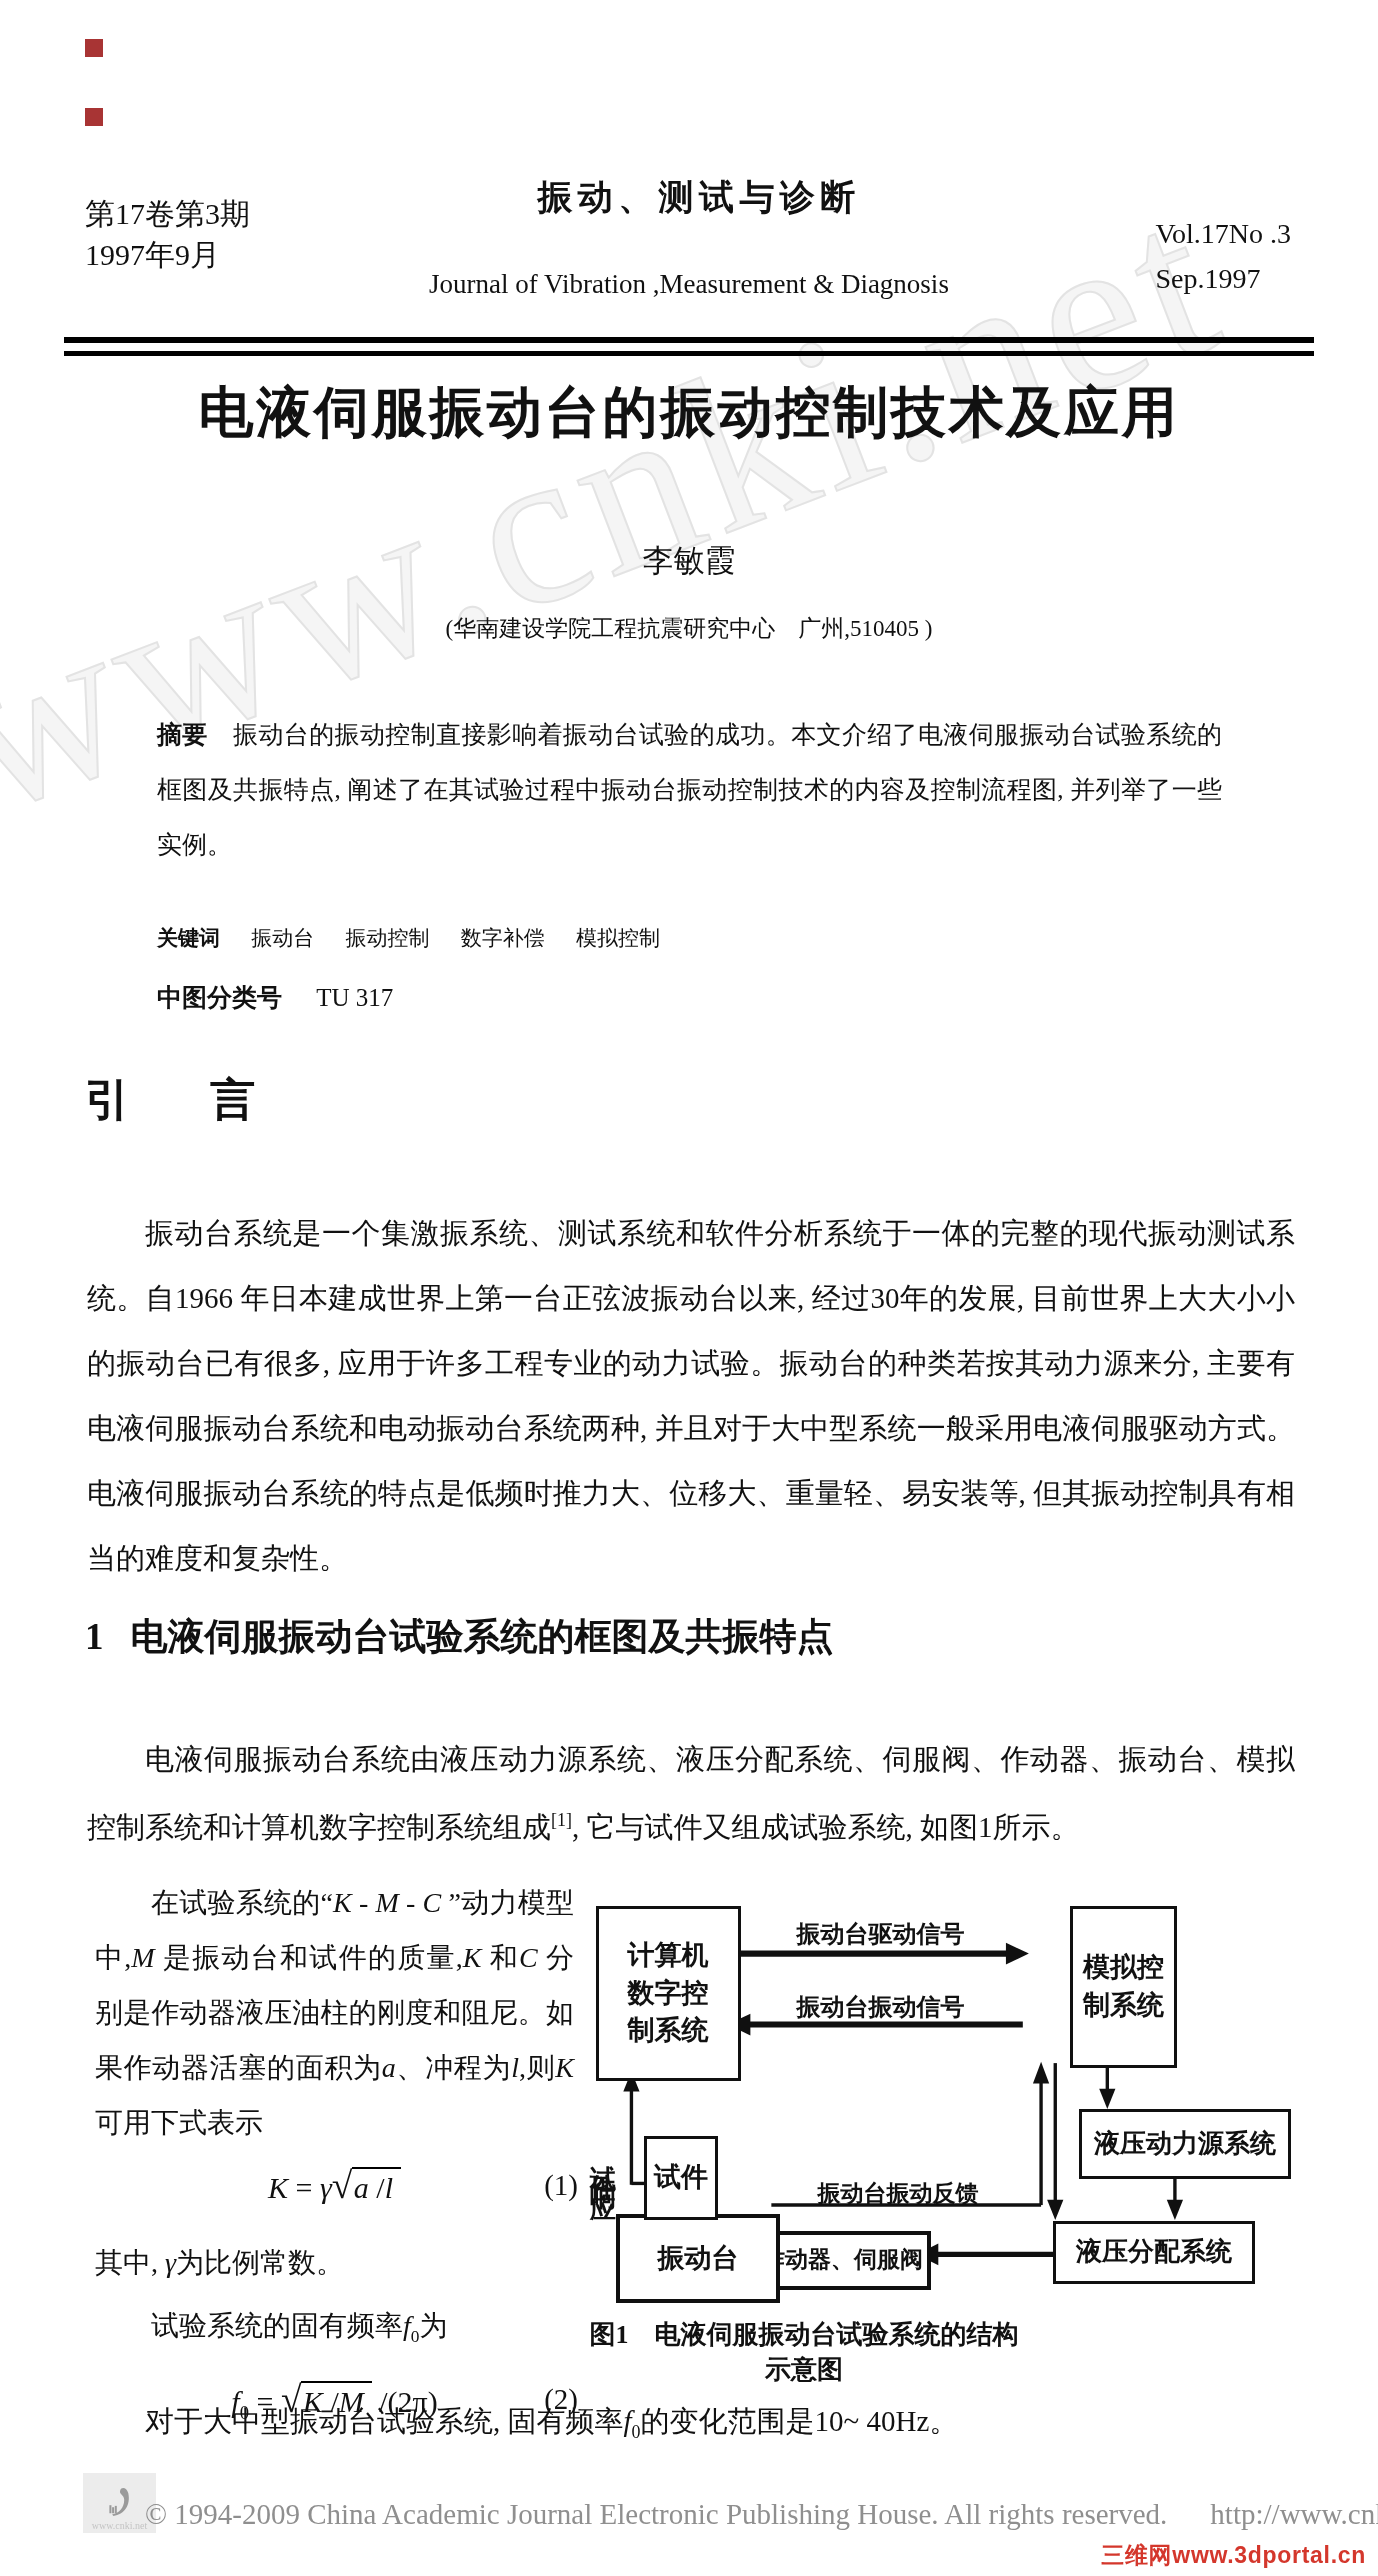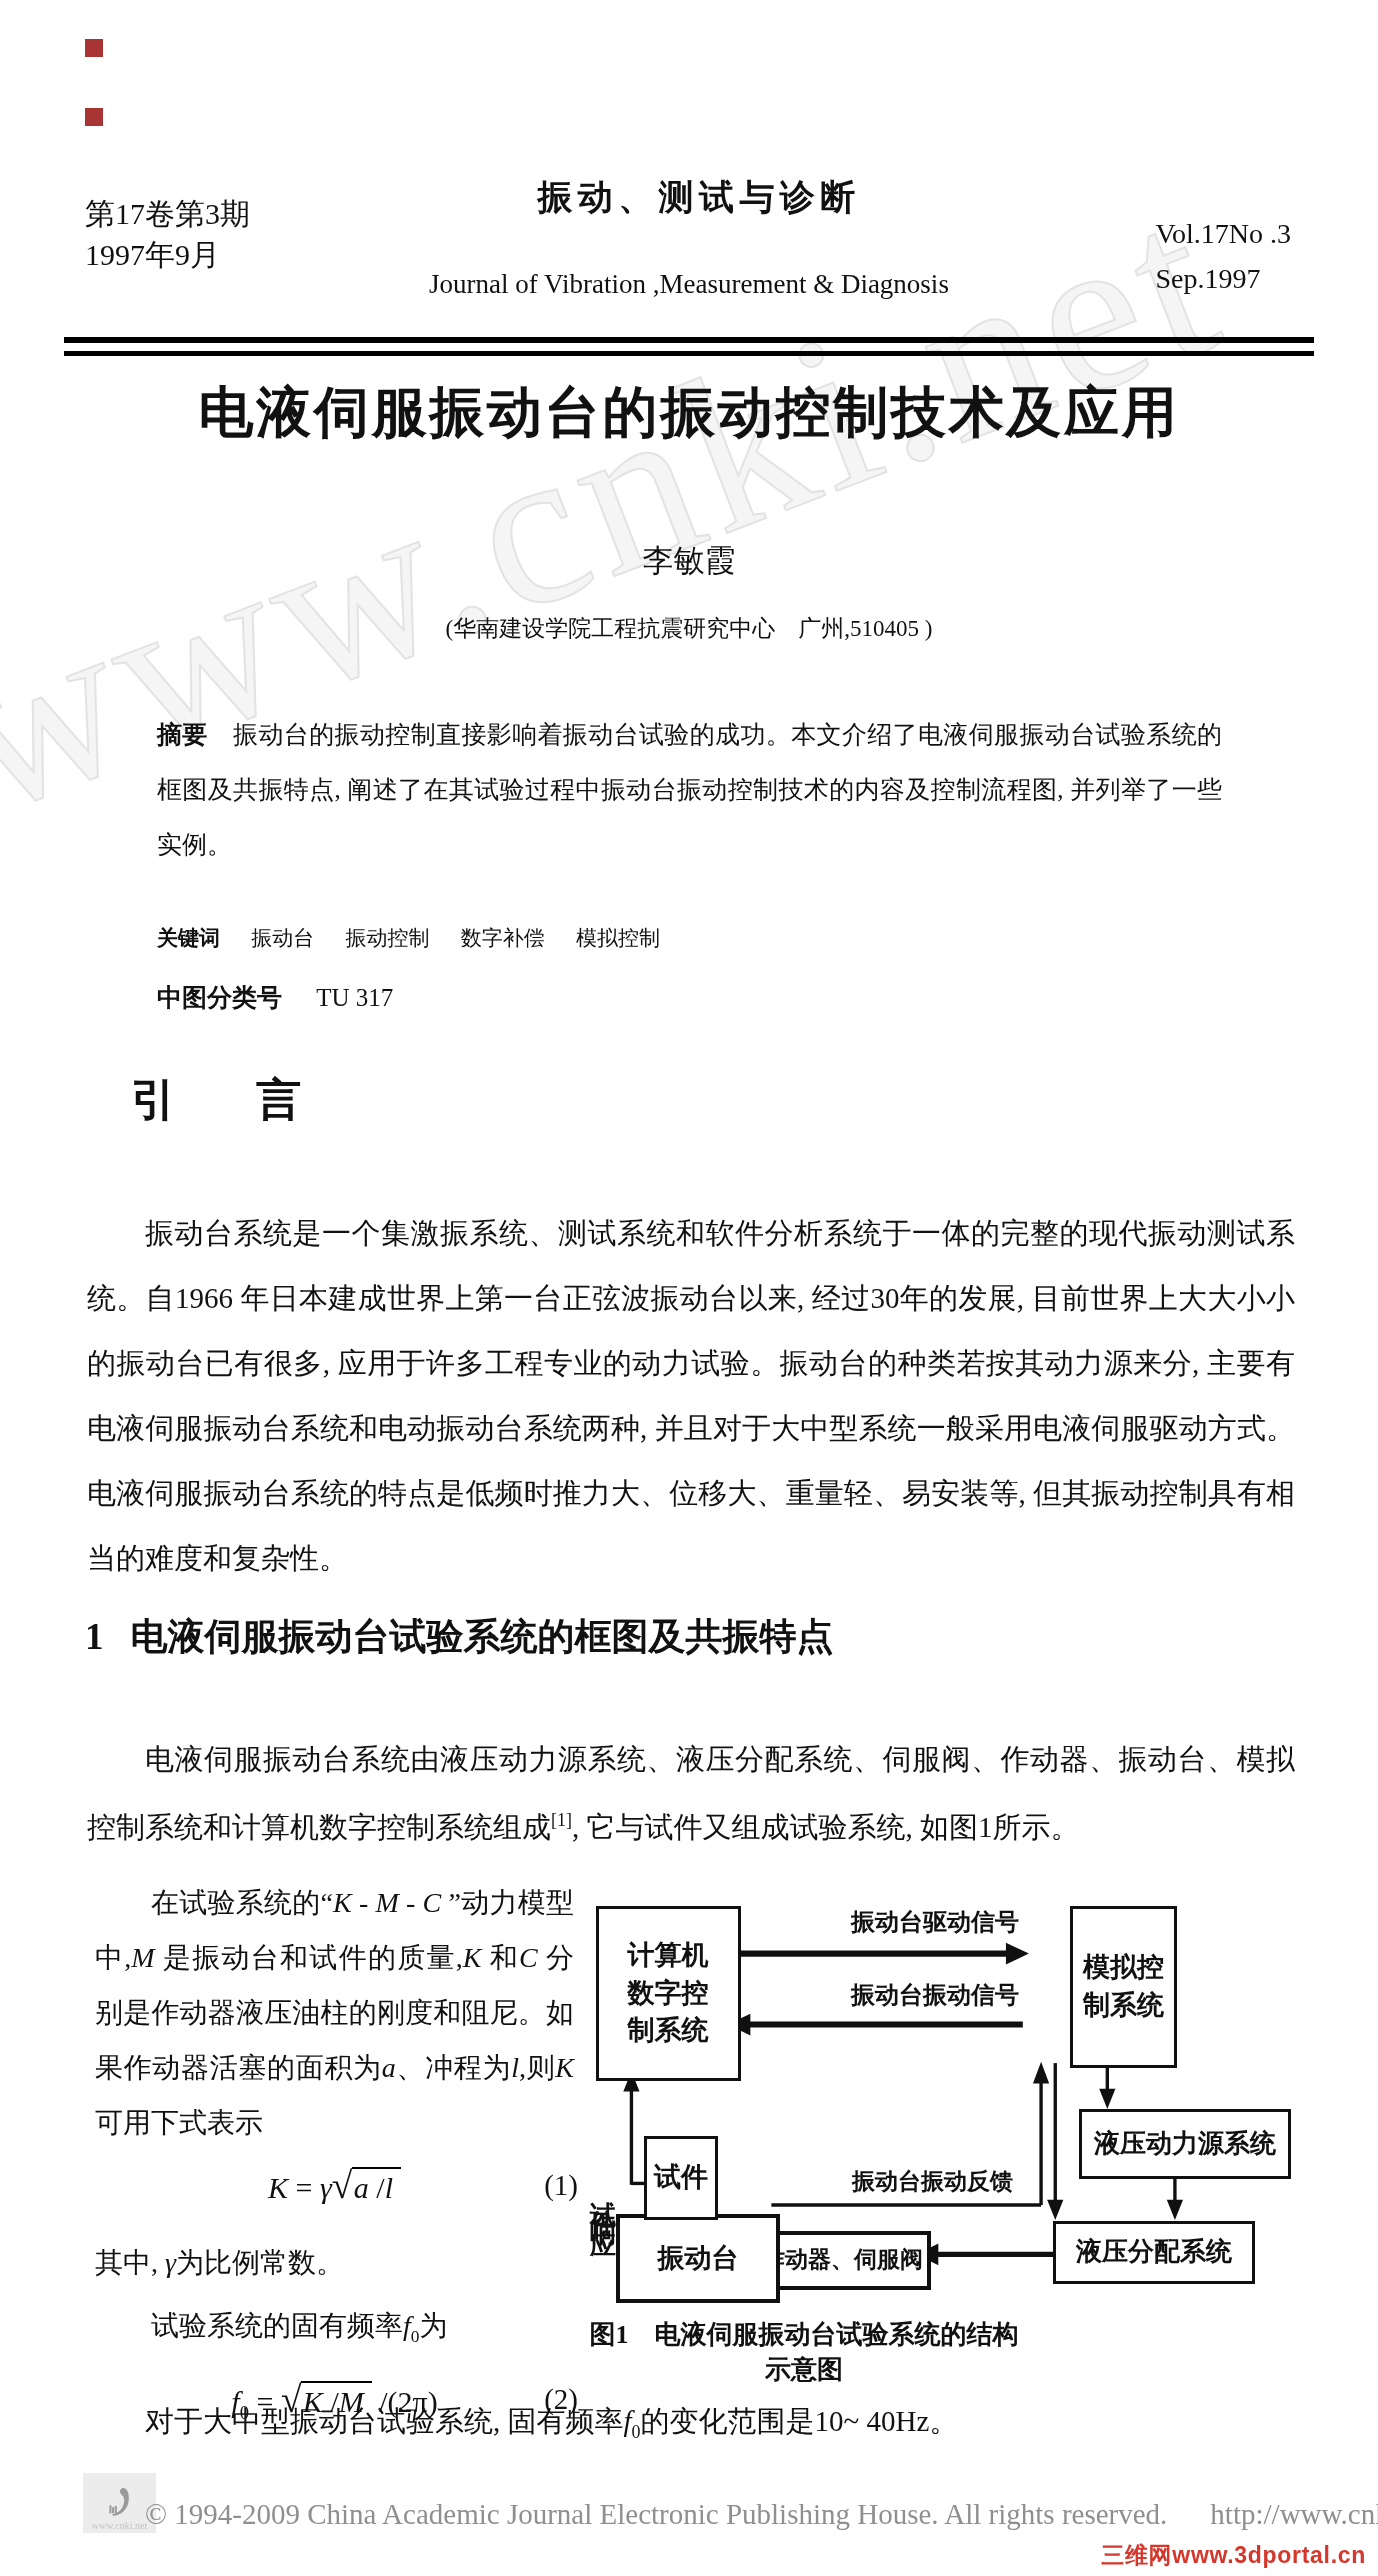--- a/index.html
+++ b/index.html
@@ -33,21 +33,21 @@
   .title{left:0;right:0;top:376px;font-size:55px;font-weight:800;letter-spacing:2.7px;font-family:Liberation Serif, serif;}
   .author{left:0;right:0;top:540px;font-size:31px;}
   .affil{left:0;right:0;top:613px;font-size:23px;}
   
   .abstract{left:157px;width:1065px;top:707px;font-size:25px;line-height:55px;}
   .kw{left:157px;top:924px;font-size:21px;}
   .kw .term{margin-right:26px;}
   .clc{left:157px;top:981px;font-size:25px;}
   .clc .val{margin-left:28px;font-family:"Liberation Serif",serif;}
   
-  .h-intro{left:85px;top:1070px;font-size:45px;font-weight:700;letter-spacing:17.6px;margin-left:46px;}
+  .h-intro{left:85px;top:1070px;font-size:45px;font-weight:700;letter-spacing:17.6px;}
   .p-intro{left:87px;width:1208px;top:1201px;font-size:29px;line-height:65px;text-indent:2em;}
   .h-one{left:85px;top:1612px;font-size:37px;font-weight:700;}
   .h-one .num{margin-right:27px;font-family:"Liberation Serif",serif;font-weight:600;}
   .p-one{left:87px;width:1208px;top:1729px;font-size:29px;line-height:61px;text-indent:2em;}
   sup{font-size:0.62em;}
   sub{font-size:0.62em;}
   
   .leftcol{left:87px;width:495px;top:1867px;font-size:28px;line-height:55px;}
   .leftcol p{margin:8px;}
   .leftcol .ind{text-indent:2em;}
@@ -62,21 +62,21 @@
   .dbox{position:absolute;border:3.4px solid #101010;background:#fff;display:flex;
         align-items:center;justify-content:center;text-align:center;
         font-weight:700;white-space:pre-line;line-height:1.4;}
   .box-computer{left:15.6px;top:20px;width:139px;height:169px;font-size:27px;}
   .box-analog{left:442px;top:20px;width:101px;height:156px;font-size:27px;margin-left:48px;}
   .box-hydpower{left:499px;top:223px;width:206px;height:64px;font-size:26px;}
   .box-hyddist{left:473px;top:335px;width:196px;height:57px;font-size:26px;}
   .box-actuator{left:174px;top:345px;width:169px;height:51px;font-size:23px;border-width:4.7px;}
   .box-shake{left:36px;top:328px;width:156px;height:81px;font-size:27px;border-width:4px;}
   .box-specimen{left:64px;top:250px;width:68px;height:78px;font-size:27px;}
-  .flabel{position:absolute;font-size:24px;font-weight:700;text-align:right;}
+  .flabel{position:absolute;font-size:24px;font-weight:700;text-align:center;margin-top:12px;}
   .lbl-drive{left:162px;top:20px;width:277px;}
   .lbl-vib{left:162px;top:93px;width:277px;}
   .lbl-fb{left:203px;top:280px;width:230px;font-size:23px;}
   .lbl-resp{left:5.4px;top:197px;writing-mode:vertical-rl;text-orientation:upright;
             font-size:26px;font-weight:700;letter-spacing:9.5px;height:135px;}
   .caption{left:580px;top:2317px;width:448px;text-align:center;font-size:26px;font-weight:600;}
   
   .cnki-logo{left:83px;top:2473px;width:73px;height:60px;background:#ececec;
              display:flex;flex-direction:column;align-items:center;justify-content:flex-end;}
   .cnki-logo .logotext{font-size:10px;color:#c4c4c4;padding-bottom:2px;white-space:nowrap;}

